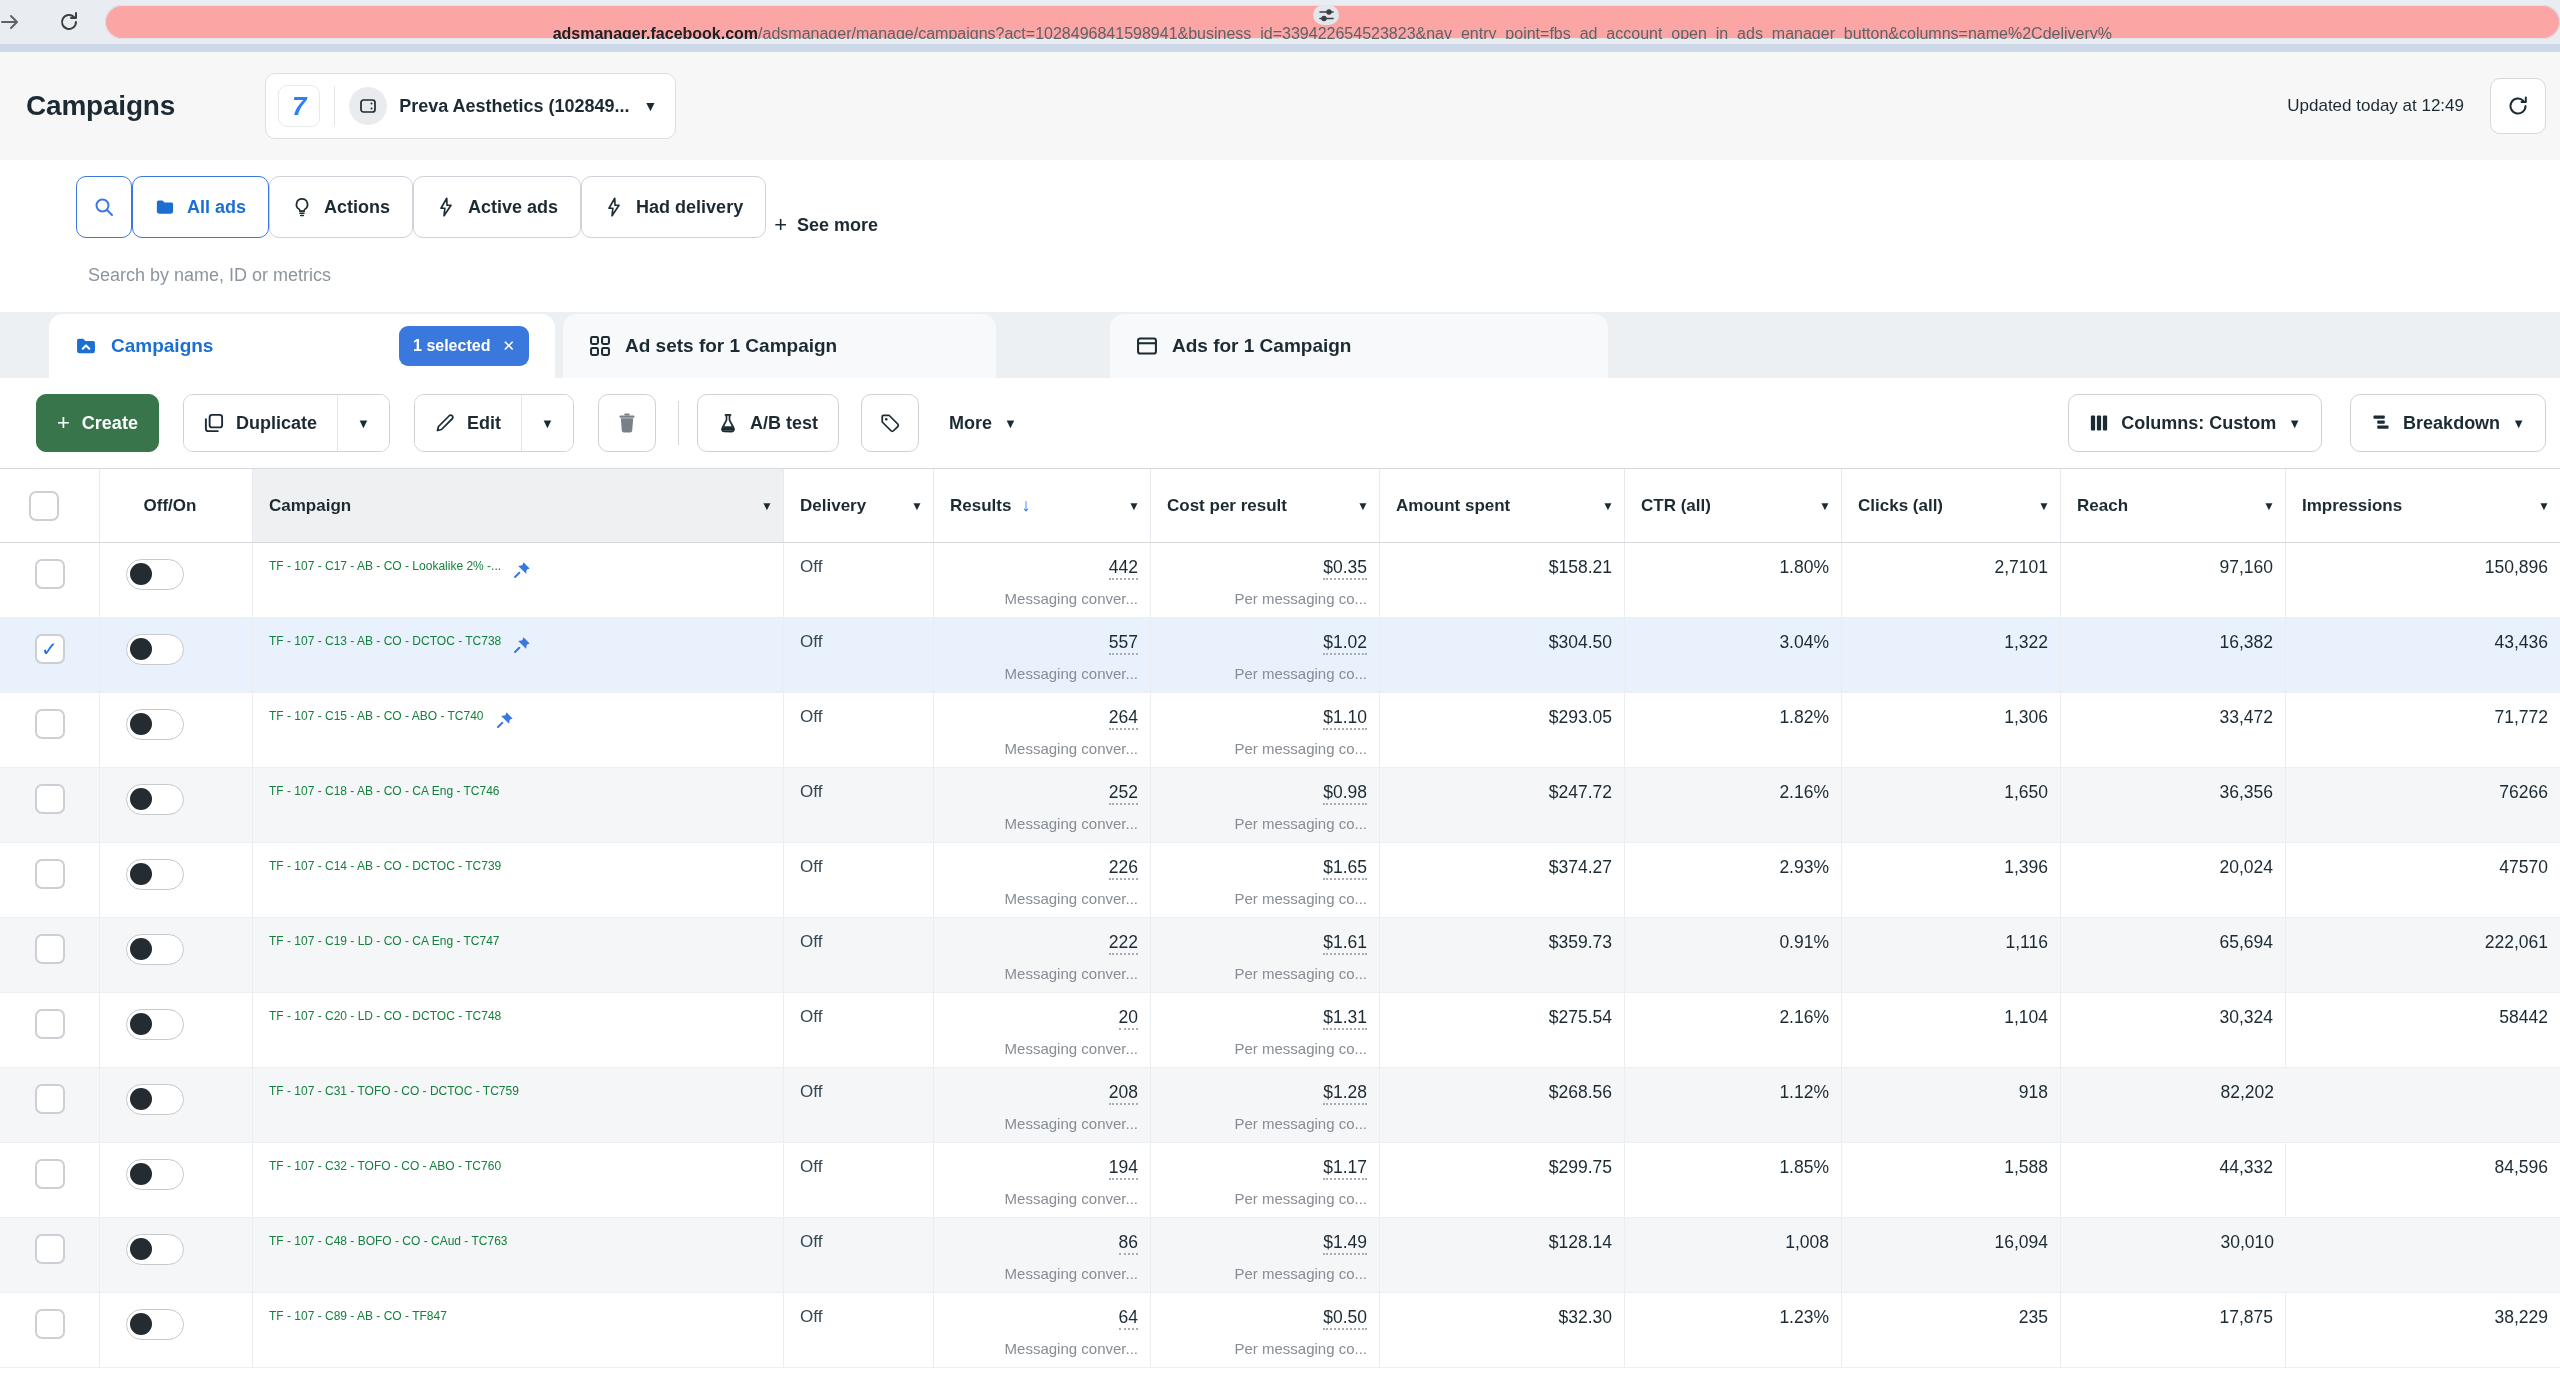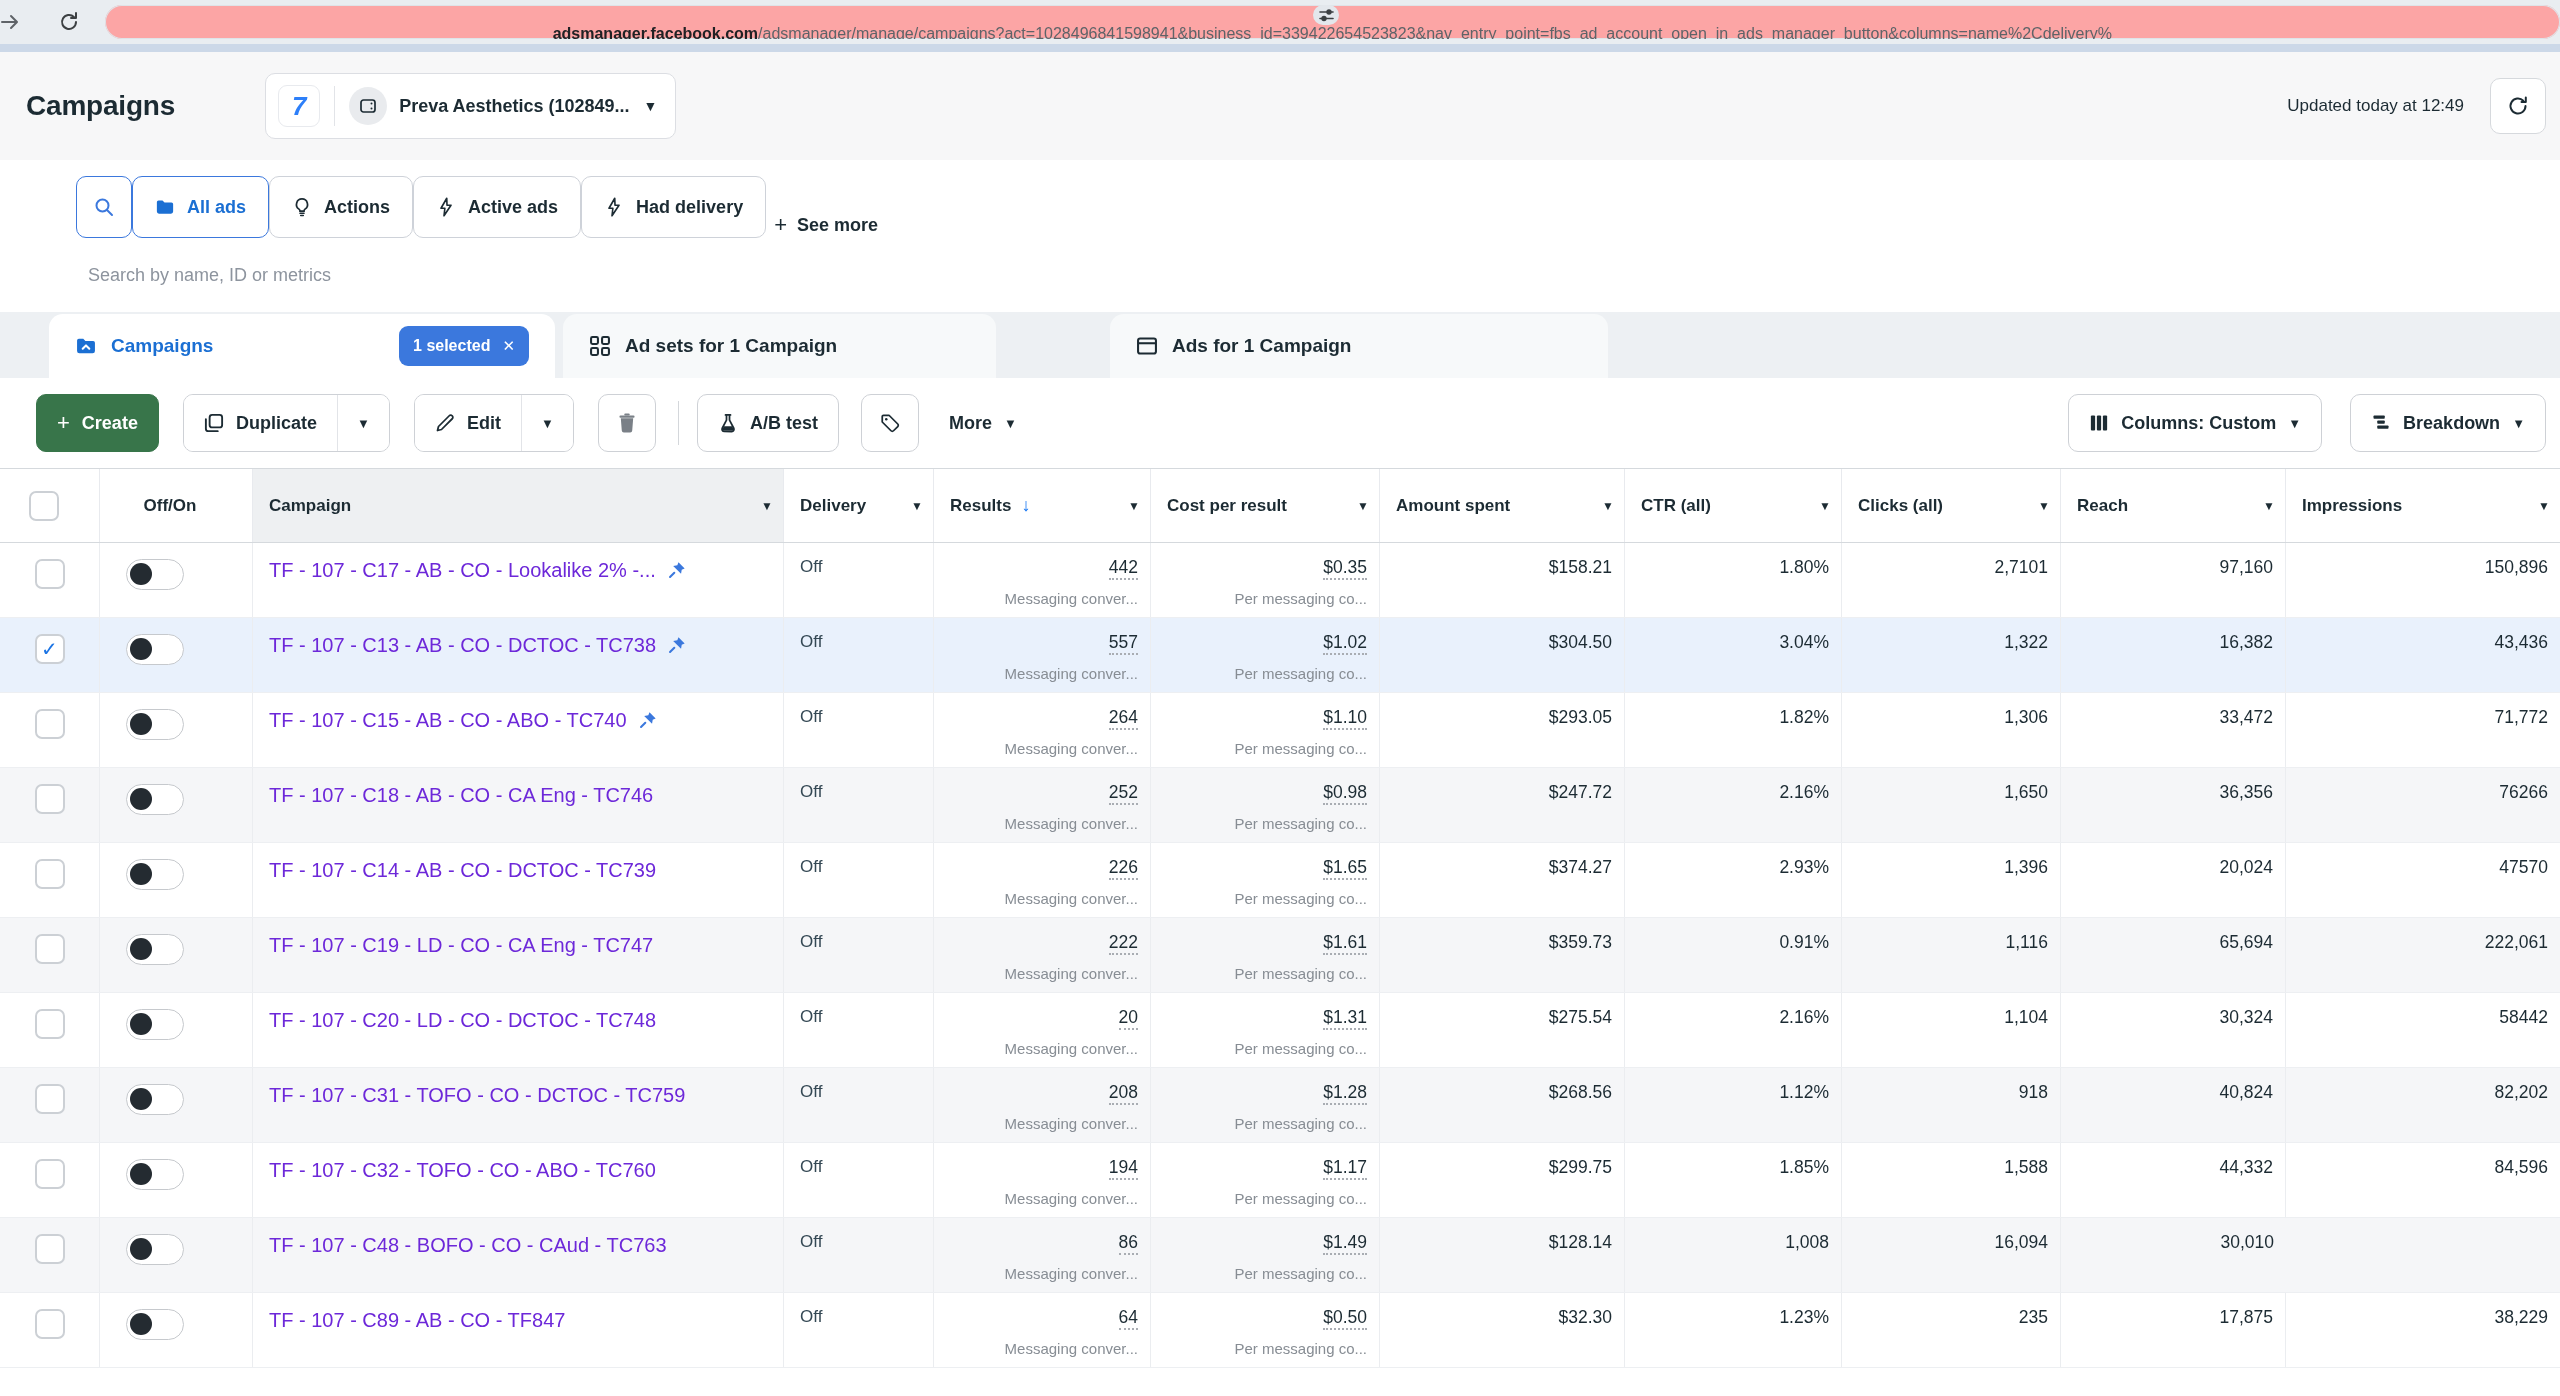--- a/index.html
+++ b/index.html
@@ -78,21 +78,21 @@
   .trow.shaded{background:#f5f6f8;}
   .trow.selected{background:#e9f1fc;}
   .cell{border-right:1px solid #ebedf0;padding:14px 12px 0 16px;overflow:hidden;}
   .cell:last-child{border-right:none;}
   .c-check{display:flex;justify-content:center;padding:16px 0 0 0;}
   .cb{width:30px;height:30px;border:2px solid #ccd0d5;border-radius:7px;background:#fff;display:flex;align-items:center;justify-content:center;font-size:20px;color:transparent;}
   .cb.checked{color:#1b74e4;}
   .toggle{display:inline-block;width:58px;height:31px;border:1.5px solid #c6c9cd;border-radius:16px;background:#fff;position:relative;margin-left:10px;margin-top:2px;}
   .knob{position:absolute;left:3px;top:3px;width:22px;height:22px;border-radius:11px;background:#242b31;}
   .camp-wrap{display:flex;align-items:flex-start;gap:12px;padding-top:2px;}
-  .camp-link{font-size:20px;color:#6d28d9;white-space:nowrap;overflow:hidden;text-overflow:ellipsis;max-width:452px;text-align:center;}
+  .camp-link{font-size:12px;color:#15803d;white-space:nowrap;overflow:hidden;text-overflow:ellipsis;max-width:452px;text-align:center;}
   .pin{flex:0 0 auto;margin-top:2px;}
   .c-delivery{font-size:17px;color:#344854;}
   .c-num{text-align:right;}
   .num{font-size:17.5px;color:#1c2b33;}
   .dashed{border-bottom:2px dotted #a9adb3;padding-bottom:1px;}
   .sub{display:block;font-size:15px;color:#878d94;margin-top:12px;white-space:nowrap;overflow:hidden;}
   svg{display:block;}
 </style>
 </head>
 <body>
@@ -523,21 +523,20 @@
               <line x1="5.6" y1="10.4" x2="1.8" y2="14.2" stroke="#3b78dd" stroke-width="1.8" stroke-linecap="round"></line>
             </svg>
       </div>
     </div>
     <div class="cell c-delivery">Off</div>
     <div class="cell c-num"><span class="num dashed">208</span><span class="sub">Messaging conver...</span></div>
     <div class="cell c-num"><span class="num dashed">$1.28</span><span class="sub">Per messaging co...</span></div>
     <div class="cell c-num"><span class="num">$268.56</span></div>
     <div class="cell c-num"><span class="num">1.12%</span></div>
     <div class="cell c-num"><span class="num">918</span></div>
-    <div class="cell c-num"><span class="num">40,824</span></div>
     <div class="cell c-num"><span class="num">82,202</span></div>
   </div>
       <div class="trow">
     <div class="cell c-check">
           <span class="cb">✓</span>
         </div>
     <div class="cell"><span class="toggle"><span class="knob"></span></span></div>
     <div class="cell">
       <div class="camp-wrap">
         <span class="camp-link">TF - 107 - C32 - TOFO - CO - ABO - TC760</span>

